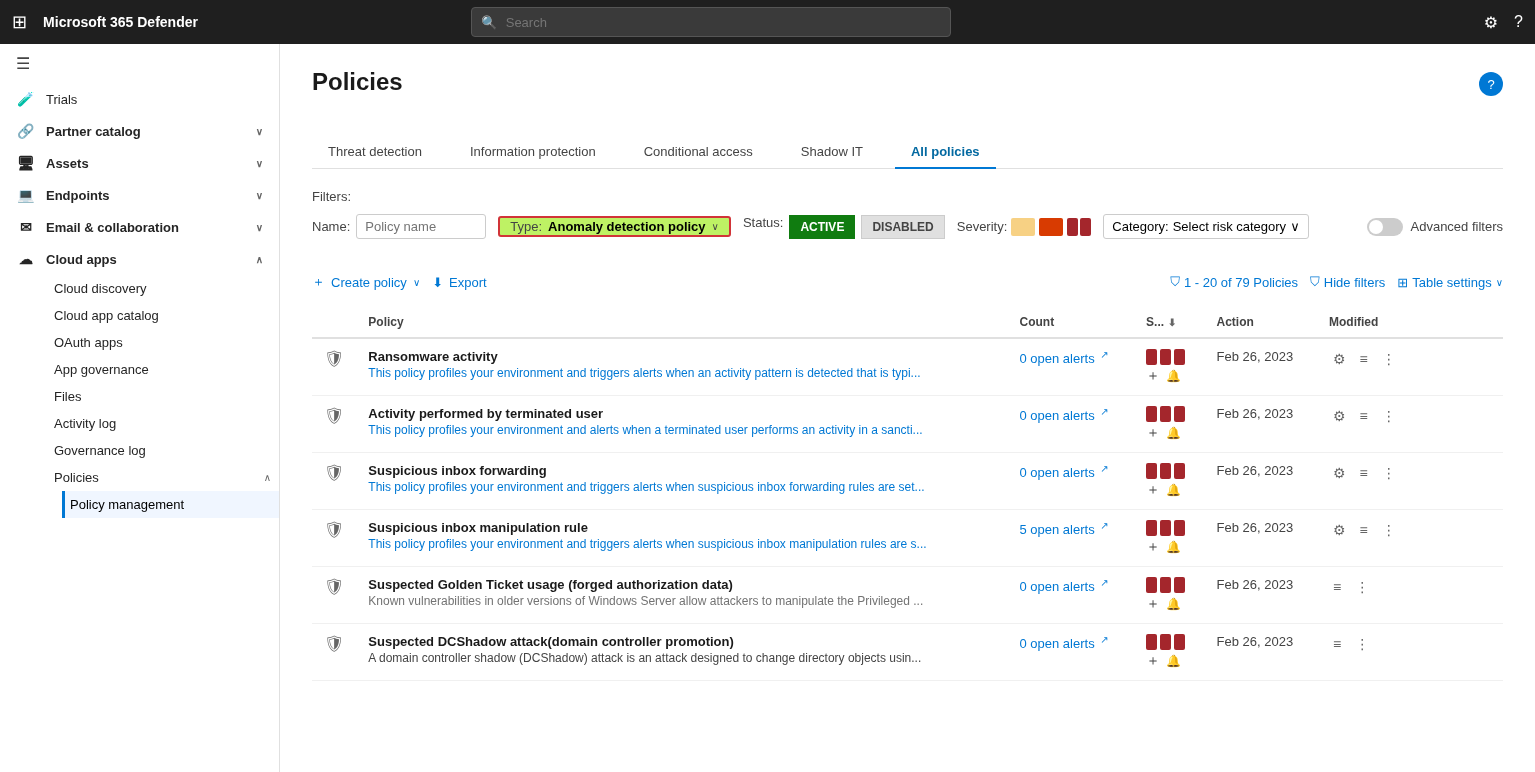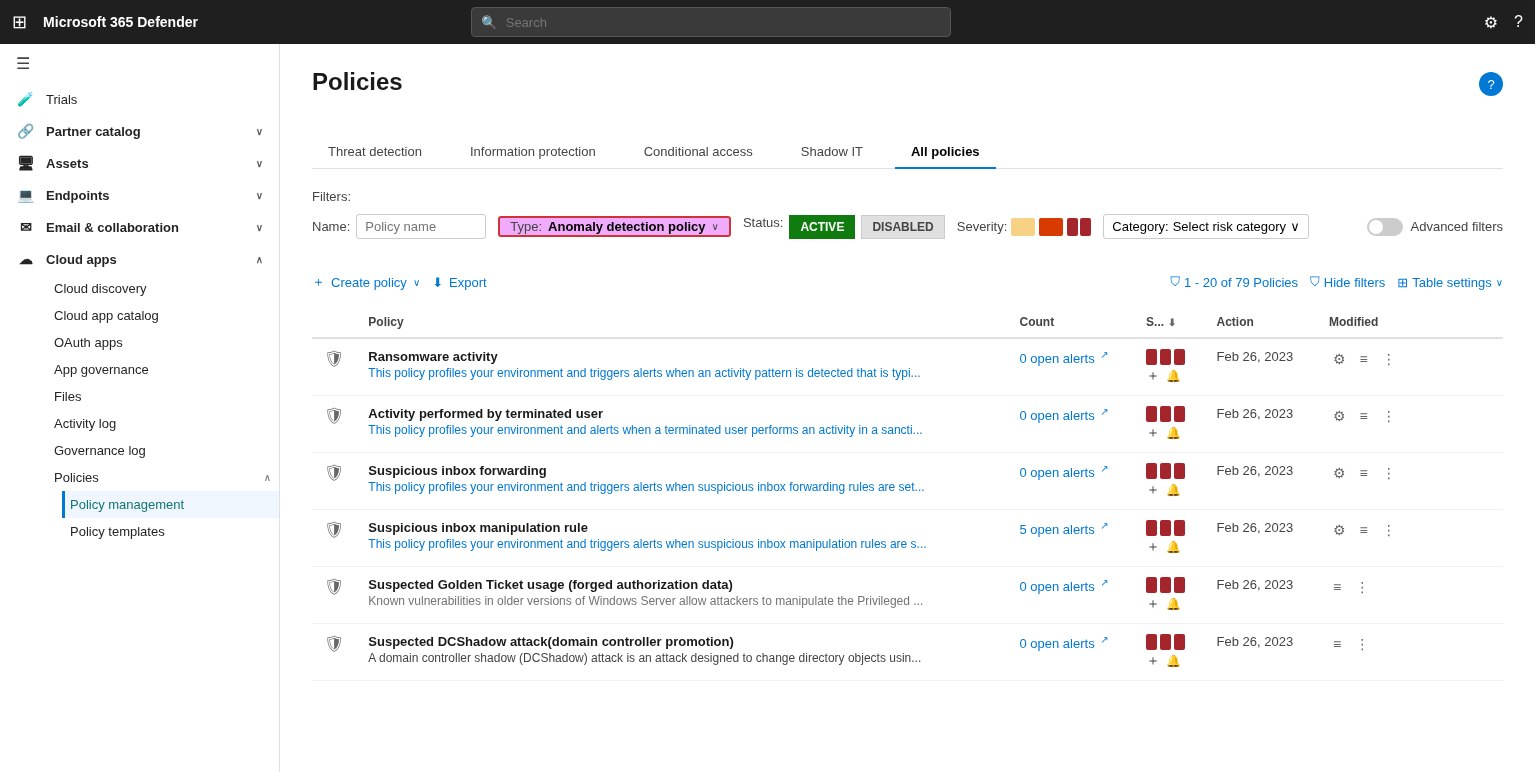--- a/index.html
+++ b/index.html
@@ -57,21 +57,21 @@
     .sidebar-item {
       display: flex;
       align-items: center;
       padding: 8px 16px;
       cursor: pointer;
       gap: 10px;
       color: #252525;
       font-size: 13px;
       position: relative;
     }
-    .sidebar-item.active { color: #0f766e; background: #f0f6ff; }
+    .sidebar-item.active { color: #000000; background: #f0f6ff; }
     .sidebar-item.active::before {
       content: '';
       position: absolute;
       left: 0; top: 0; bottom: 0;
       width: 3px;
       background: #0078d4;
     }
     .sidebar-item .icon { width: 20px; text-align: center; font-size: 14px; flex-shrink: 0; }
     .sidebar-item .label { flex: 1; }
     .sidebar-item .chevron { font-size: 10px; color: #666; }
@@ -120,21 +120,21 @@
     
     .tabs { display: flex; gap: 16px; border-bottom: 1px solid #e0e0e0; margin-bottom: 20px; }
     .tab {
       padding: 8px 16px;
       cursor: pointer;
       color: #444;
       font-size: 13px;
       border-bottom: 2px solid transparent;
       margin-bottom: -1px;
     }
-    .tab.active { color: #000000; border-bottom-color: #0078d4; font-weight: 600; }
+    .tab.active { color: #0369a1; border-bottom-color: #0078d4; font-weight: 600; }
 
     
     .filters-section { margin-bottom: 34px; }
     .filters-label { color: #444; font-size: 13px; margin-bottom: 10px; font-weight: 500; }
     .filters-row { display: flex; align-items: center; gap: 12px; flex-wrap: wrap; }
     .filter-group { display: flex; align-items: center; gap: 6px; }
     .filter-label { color: #444; font-size: 13px; }
     .filter-input {
       border: 1px solid #ccc;
       border-radius: 3px;
@@ -142,21 +142,21 @@
       font-size: 13px;
       color: #888;
       width: 130px;
       outline: none;
     }
     .filter-type-btn {
       display: flex; align-items: center; gap: 6px;
       border: 2px solid #d13438;
       border-radius: 3px;
       padding: 1px 10px;
-      background: #f0abfc;
+      background: #bef264;
       cursor: pointer;
       font-size: 13px;
     }
     .filter-type-btn .type-label { color: #444; font-weight: 400; }
     .filter-type-btn .type-value { color: #000; font-weight: 600; }
     .filter-type-btn .chevron { color: #444; font-size: 10px; }
     .status-group { display: flex; align-items: flex-start; gap: 6px; }
     .status-btn {
       padding: 4px 10px;
       border-radius: 0;
@@ -327,23 +327,20 @@
       </div>
       <div class="sidebar-item" style="display:flex;align-items:center;justify-content:space-between;">
         <span class="label">Policies</span>
         <span class="chevron">∧</span>
       </div>
 
       <div style="padding-left: 16px;">
         <div class="sidebar-item active">
           <span class="label">Policy management</span>
         </div>
-        <div class="sidebar-item">
-          <span class="label">Policy templates</span>
-        </div>
       </div>
     </div>
   </div>
 
   <div class="main-content">
     <div style="display:flex; align-items:flex-start; justify-content:space-between; margin-bottom: 20px;">
       <h1 class="page-title">Policies</h1>
       <div class="help-btn">?</div>
     </div>
 

